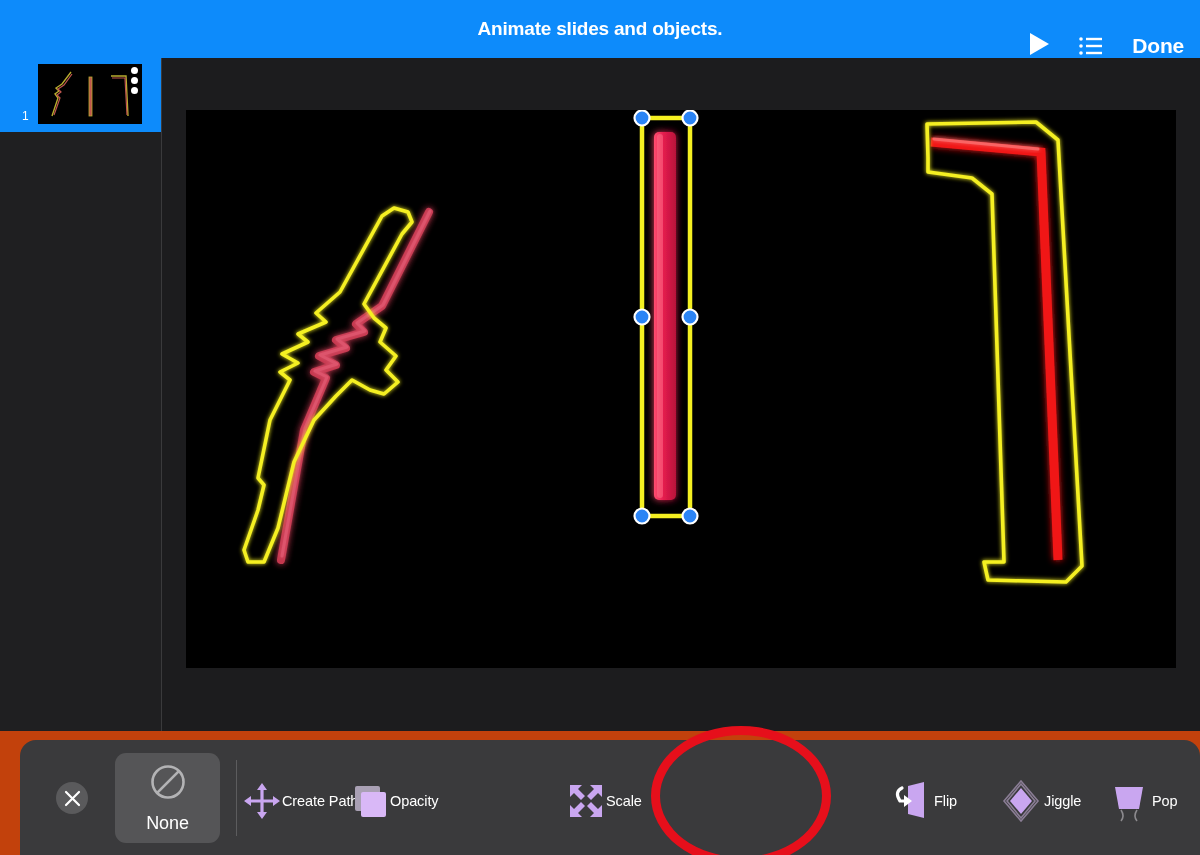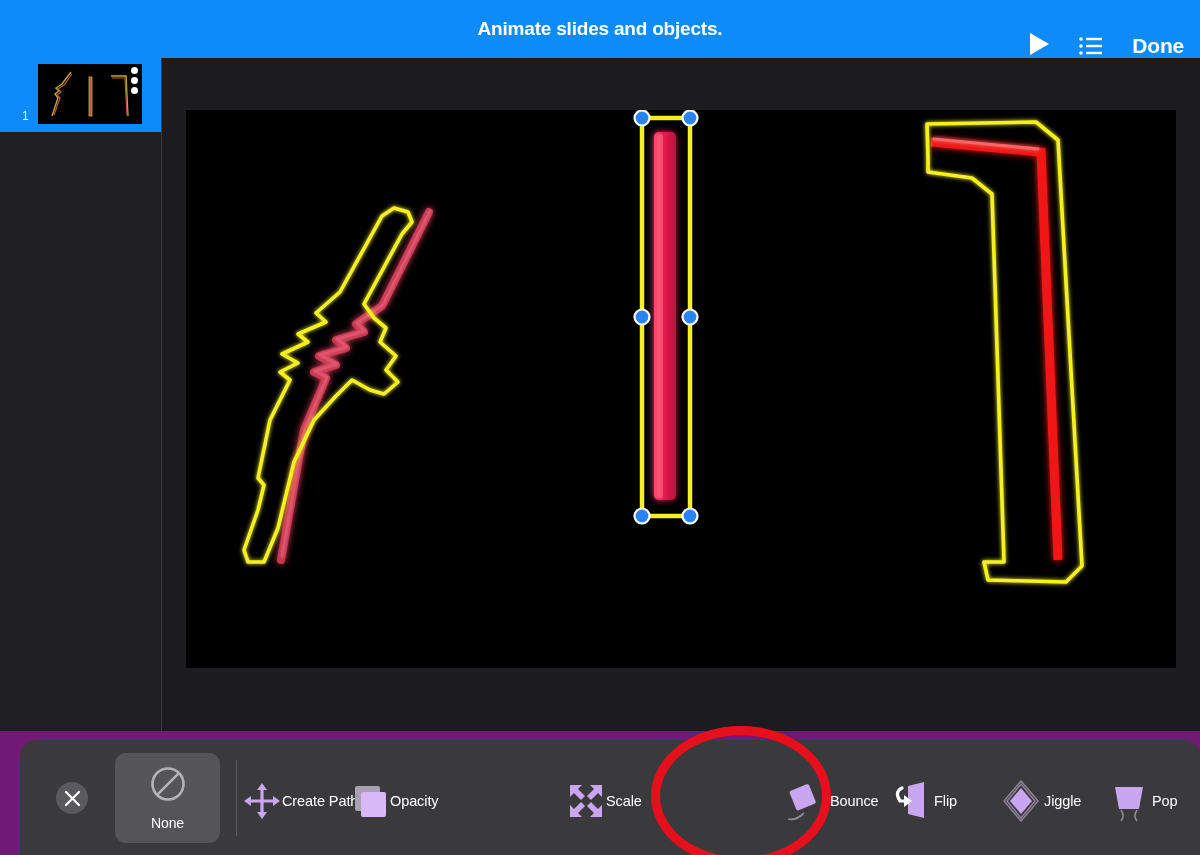--- a/index.html
+++ b/index.html
@@ -2,21 +2,21 @@
 <html><head>
 <meta charset="utf-8">
 <style>
   * { box-sizing: border-box; margin: 0; padding: 0; }
   html, body {
     width: 1200px; height: 855px;
     background: #000;
     font-family: "Liberation Sans", sans-serif;
     overflow: hidden;
   }
-  #app { position: relative; width: 1200px; height: 855px; background: #701a75; }
+  #app { position: relative; width: 1200px; height: 855px; background: #c2410c; }
 
   
   .header {
     position: absolute; left: 0; top: 0; width: 1200px; height: 58px;
     background: #0d8bfb;
     display: flex; align-items: center;
   }
   .header-title {
     position: absolute; left: 0; right: 0; top: 0; height: 58px;
     display: flex; align-items: center; justify-content: center;
@@ -107,21 +107,21 @@
     position: absolute; top: 0; width: 112px; height: 95px;
     display: flex; flex-direction: row; align-items: center;
   }
   .effect .ico {
     height: 56px; display: flex; align-items: center; justify-content: center;
   }
   .effect .lbl, .none-tile .lbl {
     color: #ffffff; font-size: 14.5px; letter-spacing: -0.1px;
     white-space: nowrap;
   }
-  .none-tile .lbl { font-size: 14px; }
+  .none-tile .lbl { font-size: 18px; }
 
   
   .annot-circle {
     position: absolute; left: 651px; top: 726px;
     width: 180px; height: 140px;
     border: 9px solid #e60f1b;
     border-radius: 50%;
     pointer-events: none;
   }
 </style>
@@ -309,31 +309,20 @@
             <path d="M4 4 L16 4 L12 8 L19 15 L15 19 L8 12 L4 16 Z"></path>
             <path d="M36 4 L36 16 L32 12 L25 19 L21 15 L28 8 L24 4 Z"></path>
             <path d="M4 36 L4 24 L8 28 L15 21 L19 25 L12 32 L16 36 Z"></path>
             <path d="M36 36 L24 36 L28 32 L21 25 L25 21 L32 28 L36 24 Z"></path>
           </svg>
         </span>
         <span class="lbl">Scale</span>
       </div>
 
 
-      <div class="effect" style="left:540px">
-        <span class="ico">
-          <svg width="48" height="44" viewBox="0 0 48 44">
-            <path d="M6 40 Q14 42 22 34" fill="none" stroke="#8c8a8e" stroke-width="1.8"></path>
-            <g transform="rotate(-22 20 18)">
-              <rect x="10" y="8" width="21" height="21" rx="2" fill="#c9a6f0"></rect>
-            </g>
-          </svg>
-        </span>
-        <span class="lbl">Bounce</span>
-      </div>
 
       <div class="effect" style="left:648px">
         <span class="ico">
           <svg width="44" height="42" viewBox="0 0 44 42">
             <path d="M18 6 L34 2 L34 38 L18 34 Z" fill="#c9a6f0"></path>
             <path d="M12 8 Q4 12 10 21 L17 21" fill="none" stroke="#ffffff" stroke-width="3.2" stroke-linecap="round" stroke-linejoin="round"></path>
             <path d="M14 15 L22 21 L14 27 Z" fill="#ffffff"></path>
           </svg>
         </span>
         <span class="lbl">Flip</span>

